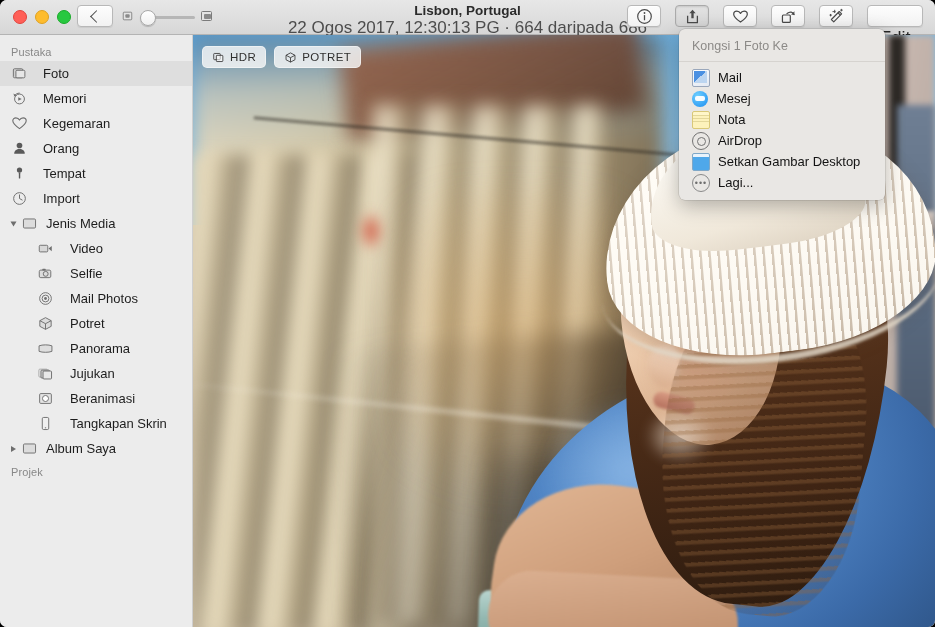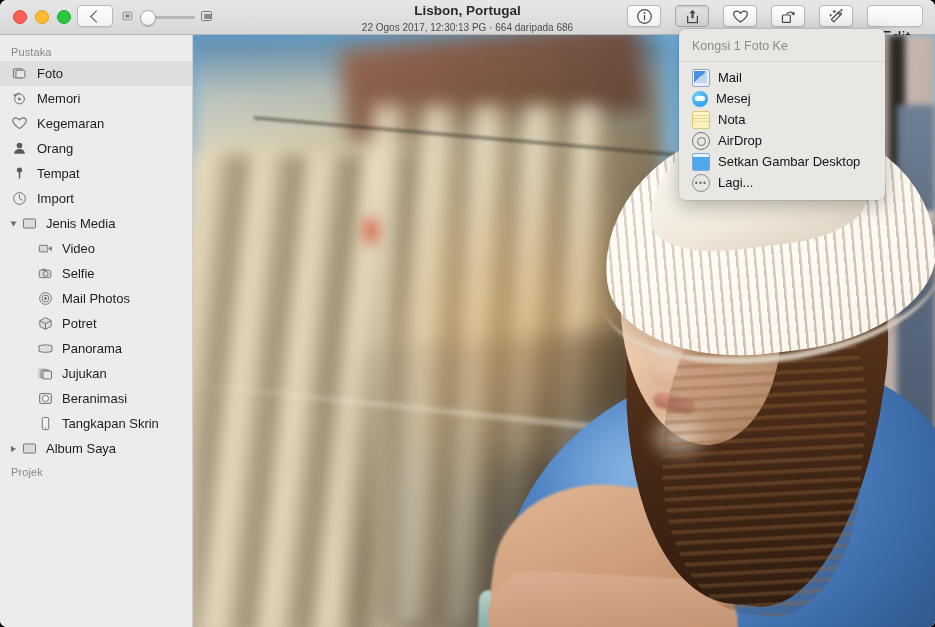--- a/index.html
+++ b/index.html
@@ -53,21 +53,21 @@
   .zoom-ico.small{left:0;transform:scale(.85);}
   .zoom-ico.large{right:0;}
   .zoom-ico.large:after{left:1.5px;top:2px;width:7px;height:5px;}
   .slider-track{position:absolute;left:18px;right:17px;top:5.5px;height:3px;background:#b6b6b6;border-radius:2px;}
   .slider-knob{position:absolute;left:18px;top:0px;width:14px;height:14px;border-radius:50%;
     background:linear-gradient(180deg,#ffffff,#f0f0f0);border:1px solid #a9a9a9;
     box-shadow:0 1px 1px rgba(0,0,0,.18);}
 
   .title-block{position:absolute;left:0;right:0;top:3px;text-align:center;pointer-events:none;}
   .win-title{font-size:13.5px;font-weight:bold;color:#2b2b2b;line-height:16px;}
-  .win-sub{font-size:10px;color:#4d4d4d;line-height:15px;margin-top:1px;}
+  .win-sub{font-size:17px;color:#4d4d4d;line-height:15px;margin-top:1px;}
 
   
   #info-btn{left:627px;width:34px;}
   #share-btn{left:675px;width:34px;}
   #fav-btn{left:723px;width:34px;}
   #rotate-btn{left:771px;width:34px;}
   #enhance-btn{left:819px;width:34px;}
   #edit-btn{left:867px;width:56px;}
   .edit-label{font-size:18px;color:#262626;margin-top:44px;}
 
@@ -76,23 +76,23 @@
     position:absolute;left:0;top:35px;width:193px;height:592px;
     background:#ececec;border-right:1px solid #cfcfcf;box-sizing:border-box;
     padding-top:6px;
   }
   .sb-head{font-size:11px;color:#888;padding:5px 0 3px 11px;letter-spacing:.1px;}
   .sb-item{
     display:flex;align-items:center;height:25px;padding-left:11px;
     font-size:13px;color:#1d1d1d;cursor:default;
   }
   .sb-item.sel{background:#dedede;}
-  .sb-item .label{margin-left:9px;}
+  .sb-item .label{margin-left:15px;}
   .sb-item.indent{padding-left:37px;}
-  .sb-item.indent .label{margin-left:8px;}
+  .sb-item.indent .label{margin-left:16px;}
   .sb-item.group{padding-left:11px;}
   .sb-item.group .label{margin-left:8px;}
   .disclose{
     width:0;height:0;border-left:5px solid #6e6e6e;
     border-top:3.5px solid transparent;border-bottom:3.5px solid transparent;
     margin-right:5px;flex:0 0 auto;
   }
   .disclose.open{transform:rotate(90deg);margin-right:5px;}
   .ico{width:17px;height:17px;flex:0 0 auto;position:relative;}
   svg.ico{display:block;}
@@ -553,20 +553,36 @@
     <div class="ph-layer eye"></div>
     <div class="ph-layer nose"></div>
     <div class="ph-layer lips"></div>
     <div class="ph-layer chin-light"></div>
     <div class="ph-layer hair-strands"></div>
     <div class="ph-layer hat-shadow"></div>
     <div class="ph-layer hat"></div>
     <div class="ph-layer hat-crown"></div>
     <div class="ph-layer hat-brim-edge"></div>
 
+    <div class="badges">
+      <div class="badge">
+        <svg width="13" height="13" viewBox="0 0 18 18">
+          <rect x="2.4" y="3.4" width="9" height="8.6" rx="1" fill="none" stroke="#3a3a3a" stroke-width="1.2"></rect>
+          <rect x="6" y="6" width="9" height="8.6" rx="1" fill="rgba(255,255,255,.55)" stroke="#3a3a3a" stroke-width="1.2"></rect>
+        </svg>
+        <span>HDR</span>
+      </div>
+      <div class="badge">
+        <svg width="13" height="13" viewBox="0 0 18 18">
+          <path d="M9 2.6 L15.2 5.9 V12.1 L9 15.4 L2.8 12.1 V5.9 Z" fill="none" stroke="#3a3a3a" stroke-width="1.2" stroke-linejoin="round"></path>
+          <path d="M2.8 5.9 L9 9.2 L15.2 5.9 M9 9.2 V15.4" fill="none" stroke="#3a3a3a" stroke-width="1.2"></path>
+        </svg>
+        <span>POTRET</span>
+      </div>
+    </div>
   </div>
 
   <div class="popover">
     <div class="pop-head">Kongsi 1 Foto Ke</div>
 
     <div class="pop-item">
       <span class="ic ic-mail"></span>
       <span>Mail</span>
     </div>
     <div class="pop-item">

